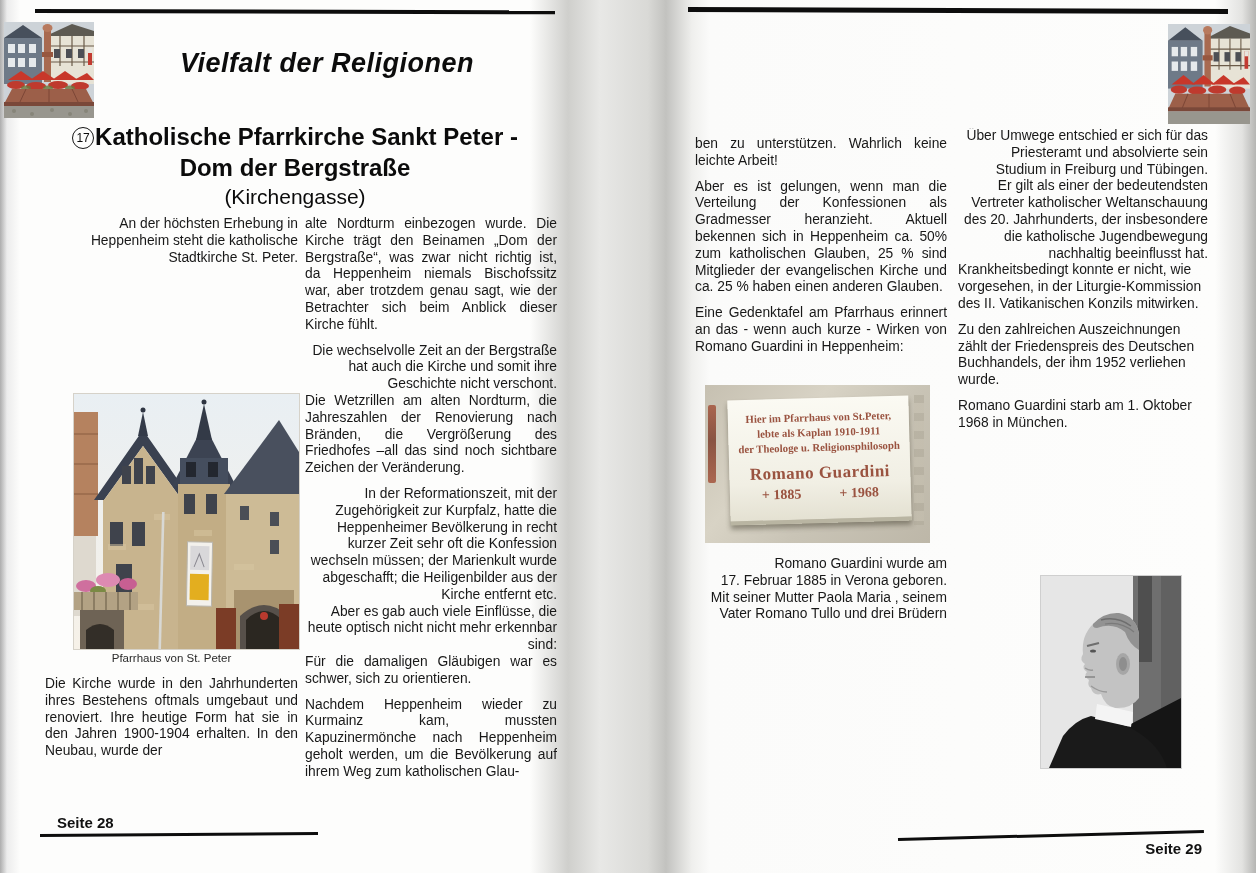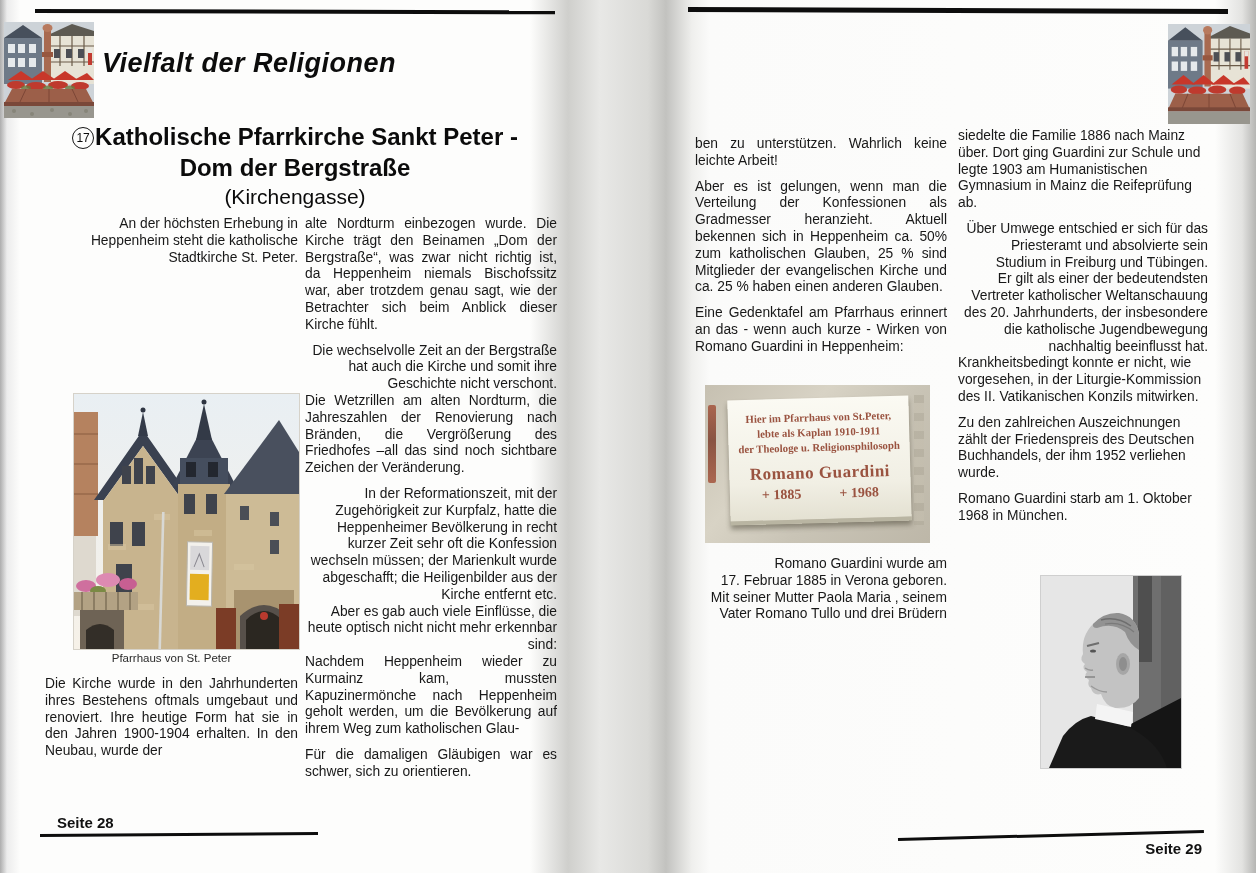--- a/index.html
+++ b/index.html
@@ -16,21 +16,21 @@
   
   .rule{position:absolute;background:#0d0d0d;transform-origin:left center;}
   .rule-tl{left:35px;top:9px;width:520px;height:4px;transform:rotate(0.15deg);}
   .rule-tr{left:688px;top:7px;width:540px;height:5px;transform:rotate(0.2deg);}
   .rule-bl{left:40px;top:834px;width:278px;height:3px;transform:rotate(-0.4deg);}
   .rule-br{left:898px;top:838px;width:306px;height:3px;transform:rotate(-1.5deg);}
   .pagenum{position:absolute;font-size:15px;font-weight:bold;color:#111;}
   .pn-left{left:57px;top:814px;}
   .pn-right{left:1040px;top:840px;width:162px;text-align:right;}
   
-  .page-title{position:absolute;left:102px;top:48px;width:450px;text-align:left;
+  .page-title{position:absolute;left:102px;top:48px;width:450px;text-align:center;
     font-size:27px;font-weight:bold;font-style:italic;color:#0c0c0c;letter-spacing:.5px;}
   .article-heading{position:absolute;left:35px;top:121px;width:520px;text-align:center;color:#0b0b0b;}
   .article-heading .h1{font-size:24px;font-weight:bold;line-height:31px;}
   .article-heading .h3{font-size:21px;font-weight:normal;line-height:28px;}
   .circ-num{display:inline-block;width:20px;height:20px;border:1.7px solid #151515;
     border-radius:50%;font-size:12px;font-weight:normal;line-height:20px;text-align:center;
     vertical-align:3px;margin-right:1px;}
   
   .col{position:absolute;font-size:13.8px;line-height:16.8px;color:#181818;
        text-align:justify;overflow:hidden;}
@@ -247,22 +247,22 @@
   <div class="col lcol1-bottom">
     <p>Die Kirche wurde in den Jahrhunderten ihres Bestehens oftmals umgebaut und renoviert. Ihre heutige Form hat sie in den Jahren 1900-1904 erhalten. In den Neubau, wurde der</p>
   </div>
 
   <div class="col lcol2">
     <p>alte Nordturm einbezogen wurde. Die Kirche trägt den Beinamen „Dom der Bergstraße“, was zwar nicht richtig ist, da Heppenheim niemals Bischofssitz war, aber trotzdem genau sagt, wie der Betrachter sich beim Anblick dieser Kirche fühlt.</p>
     <p class="tight">Die wechselvolle Zeit an der Bergstraße hat auch die Kirche und somit ihre Geschichte nicht verschont.</p>
     <p>Die Wetzrillen am alten Nordturm, die Jahreszahlen der Renovierung nach Bränden, die Vergrößerung des Friedhofes –all das sind noch sichtbare Zeichen der Veränderung.</p>
     <p class="tight">In der Reformationszeit, mit der Zugehörigkeit zur Kurpfalz, hatte die Heppenheimer Bevölkerung in recht kurzer Zeit sehr oft die Konfession wechseln müssen; der Marienkult wurde abgeschafft; die Heiligenbilder aus der Kirche entfernt etc.</p>
     <p class="tight">Aber es gab auch viele Einflüsse, die heute optisch nicht nicht mehr erkennbar sind:</p>
+    <p>Für die damaligen Gläubigen war es schwer, sich zu orientieren.</p>
     <p>Nachdem Heppenheim wieder zu Kurmainz kam, mussten Kapuzinermönche nach Heppenheim geholt werden, um die Bevölkerung auf ihrem Weg zum katholischen Glau-</p>
-    <p>Für die damaligen Gläubigen war es schwer, sich zu orientieren.</p>
   </div>
 
   <div class="col rcol1-top">
     <p>ben zu unterstützen. Wahrlich keine leichte Arbeit!</p>
     <p>Aber es ist gelungen, wenn man die Verteilung der Konfessionen als Gradmesser heranzieht. Aktuell bekennen sich in Heppenheim ca. 50% zum katholischen Glauben, 25 % sind Mitglieder der evangelischen Kirche und ca. 25 % haben einen anderen Glauben.</p>
     <p>Eine Gedenktafel am Pfarrhaus erinnert an das - wenn auch kurze - Wirken von Romano Guardini in Heppenheim:</p>
   </div>
 
   <div class="plaque-photo">
     <div class="plaque">
@@ -277,21 +277,20 @@
     </div>
   </div>
 
   <div class="col rcol1-bottom">
     <p class="tight">Romano Guardini wurde am</p>
     <p class="tight">17. Februar 1885 in Verona geboren.</p>
     <p class="tight">Mit seiner Mutter Paola Maria , seinem Vater Romano Tullo und drei Brüdern</p>
   </div>
 
   <div class="col rcol2 ragged">
-    <p>siedelte die Familie 1886 nach Mainz über. Dort ging Guardini zur Schule und legte 1903 am Humanistischen Gymnasium in Mainz die Reifeprüfung ab.</p>
     <p class="tight">Über Umwege entschied er sich für das Priesteramt und absolvierte sein Studium in Freiburg und Tübingen.</p>
     <p class="tight">Er gilt als einer der bedeutendsten Vertreter katholischer Weltanschauung des 20. Jahrhunderts, der insbesondere die katholische Jugendbewegung nachhaltig beeinflusst hat.</p>
     <p>Krankheitsbedingt konnte er nicht, wie vorgesehen, in der Liturgie-Kommission des II. Vatikanischen Konzils mitwirken.</p>
     <p>Zu den zahlreichen Auszeichnungen zählt der Friedenspreis des Deutschen Buchhandels, der ihm 1952 verliehen wurde.</p>
     <p>Romano Guardini starb am 1. Oktober 1968 in München.</p>
   </div>
 
   <div class="photo fountain-right">
     <svg viewBox="0 0 90 96" preserveAspectRatio="none">
       <rect width="90" height="96" fill="#cdd3d8"></rect>

